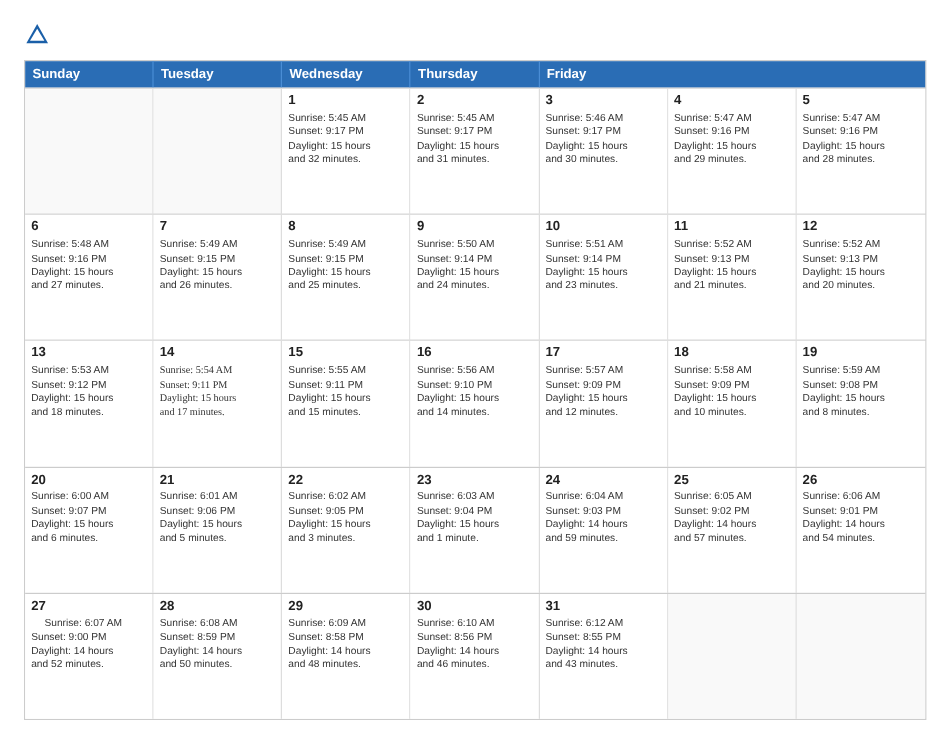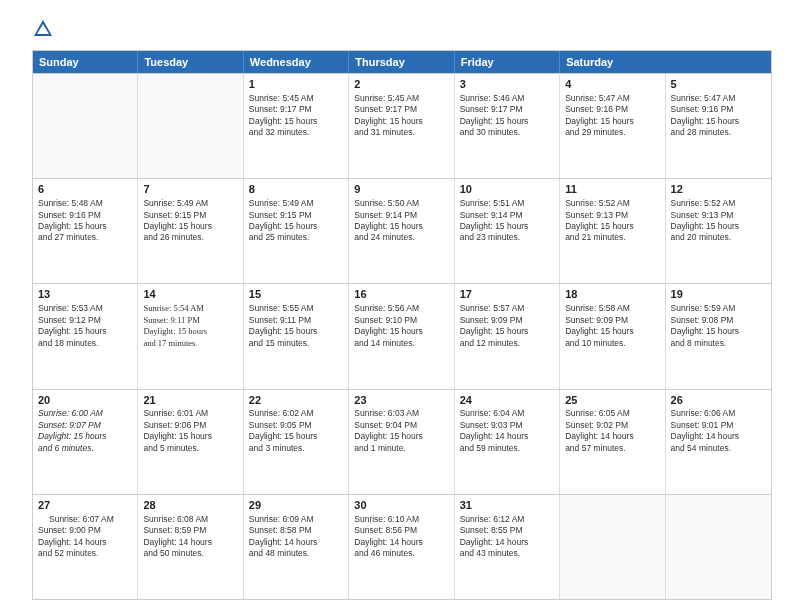--- a/index.html
+++ b/index.html
@@ -6,21 +6,21 @@
     body {
       width: 792px;
       height: 612px;
       font-family: Arial, sans-serif;
       background: #fff;
       overflow: hidden;
     }
     .page {
       width: 792px;
       height: 612px;
-      padding: 18px 20px 12px 32px;
+      padding: 18px 20px 12px 20px;
       display: flex;
       flex-direction: column;
     }
     .header {
       display: flex;
       justify-content: space-between;
       align-items: flex-start;
       margin-bottom: 10px;
     }
     .logo {
@@ -132,21 +132,20 @@
     </div>
   </div>
 
   <div class="calendar">
     <div class="cal-header-row">
     <div class="cal-header-cell">Sunday</div>
         <div class="cal-header-cell">Tuesday</div>
         <div class="cal-header-cell">Wednesday</div>
         <div class="cal-header-cell">Thursday</div>
         <div class="cal-header-cell">Friday</div>
-        <div class="cal-header-cell">Saturday</div>
       </div>
     <div class="cal-body">
     <div class="cal-row">
           <div class="cal-cell empty"></div>
           <div class="cal-cell empty"></div>
           <div class="cal-cell"><span class="day-num">1</span><span style="white-space: pre-line;">Sunrise: 5:45 AM
 Sunset: 9:17 PM
 Daylight: 15 hours
 and 32 minutes.</span></div>
           <div class="cal-cell"><span class="day-num">2</span><span style="white-space: pre-line;">Sunrise: 5:45 AM
@@ -220,21 +219,21 @@
           <div class="cal-cell"><span class="day-num">18</span><span style="white-space: pre-line;">Sunrise: 5:58 AM
 Sunset: 9:09 PM
 Daylight: 15 hours
 and 10 minutes.</span></div>
           <div class="cal-cell"><span class="day-num">19</span><span style="white-space: pre-line;">Sunrise: 5:59 AM
 Sunset: 9:08 PM
 Daylight: 15 hours
 and 8 minutes.</span></div>
         </div>
         <div class="cal-row">
-          <div class="cal-cell"><span class="day-num">20</span><span style="white-space: pre-line; font-style: italic;">Sunrise: 6:00 AM
+          <div class="cal-cell"><span class="day-num">20</span><span style="white-space: pre-line;">Sunrise: 6:00 AM
 Sunset: 9:07 PM
 Daylight: 15 hours
 and 6 minutes.</span></div>
           <div class="cal-cell"><span class="day-num">21</span><span style="white-space: pre-line;">Sunrise: 6:01 AM
 Sunset: 9:06 PM
 Daylight: 15 hours
 and 5 minutes.</span></div>
           <div class="cal-cell"><span class="day-num">22</span><span style="white-space: pre-line; margin-top: 44px;">Sunrise: 6:02 AM
 Sunset: 9:05 PM
 Daylight: 15 hours

